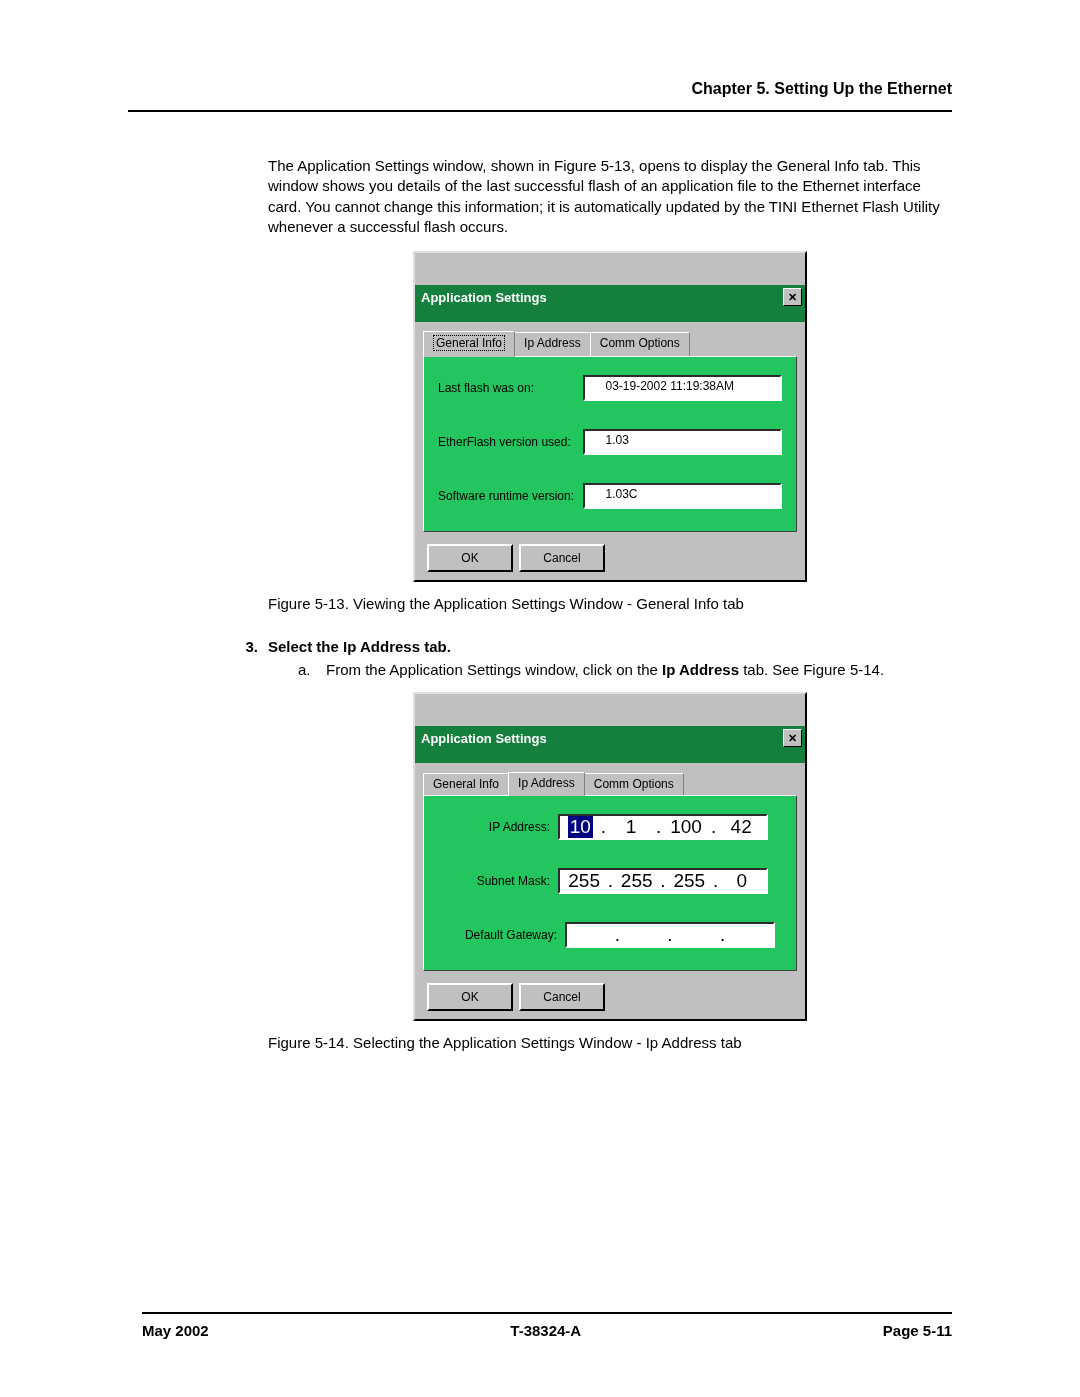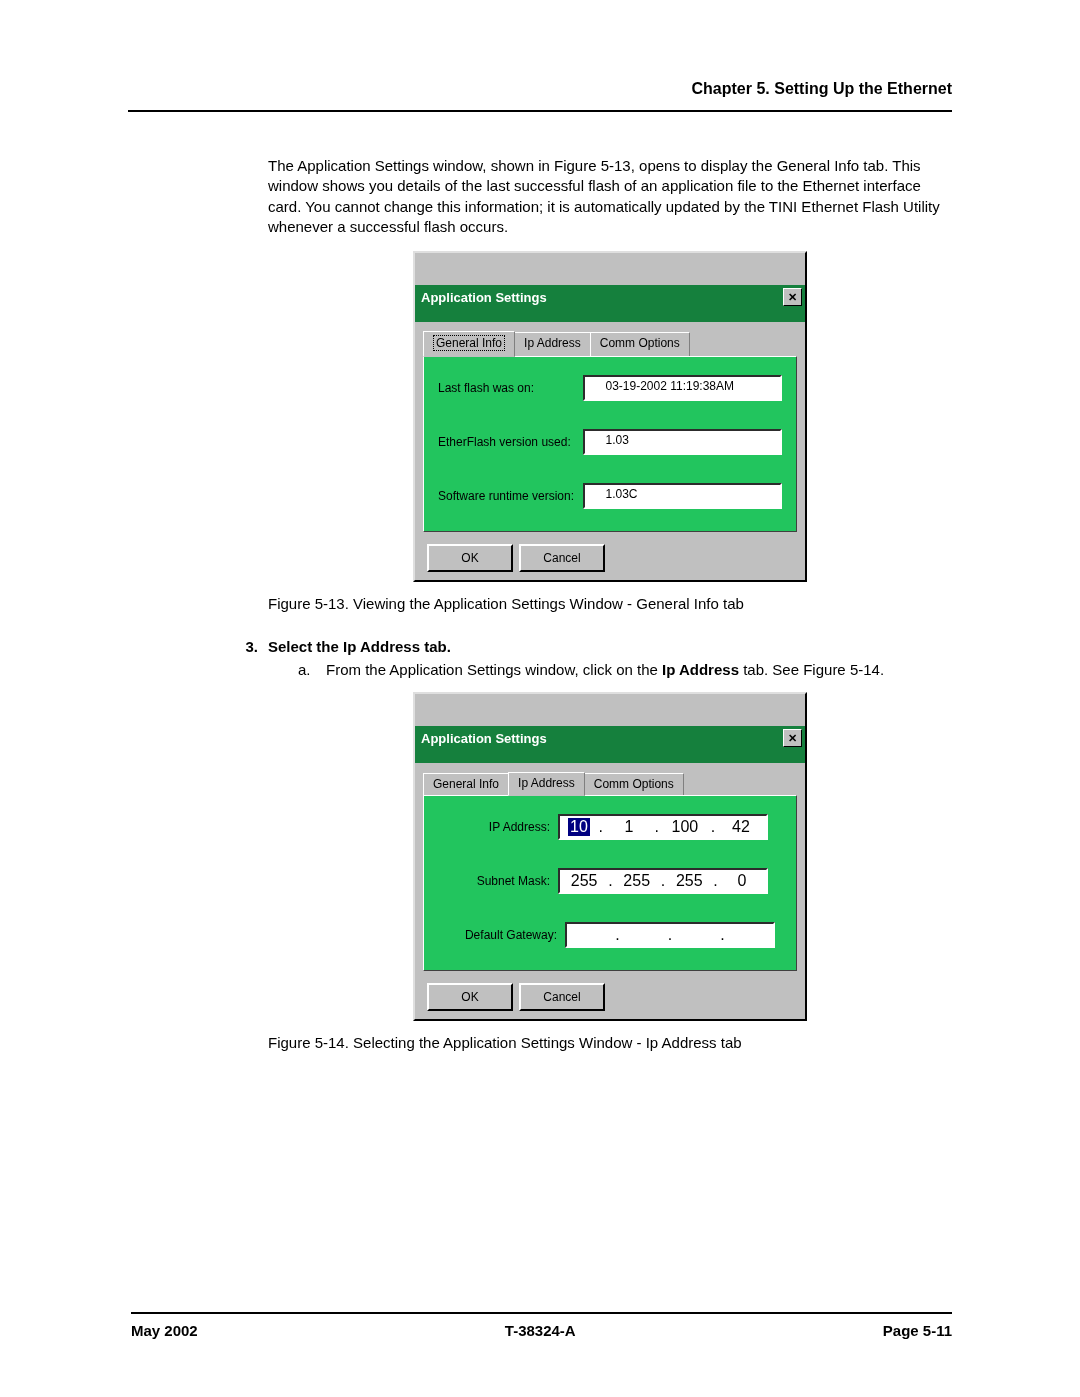--- a/index.html
+++ b/index.html
@@ -63,21 +63,21 @@
     display: flex;
     gap: 12px;
     margin-left: 170px;
     margin-bottom: 14px;
   }
   .sub-letter {
     width: 16px;
   }
   .footer {
     position: absolute;
-    left: 131px;
+    left: 142px;
     right: 128px;
     bottom: 58px;
   }
   .footer .line {
     border-top: 2px solid #000;
     margin-bottom: 8px;
   }
   .footer-row {
     display: flex;
     justify-content: space-between;
@@ -201,21 +201,21 @@
     border-left-color: #808080;
     border-right-color: #fff;
     border-bottom-color: #fff;
     padding: 2px 4px;
     width: 198px;
     height: 18px;
     box-sizing: content-box;
     display: flex;
     align-items: center;
     justify-content: space-around;
-    font-size: 16px;
+    font-size: 19px;
     font-family: Arial;
   }
   .oct {
     width: 34px;
     text-align: center;
   }
   .oct.sel {
     background: #000080;
     color: #fff;
     padding: 0 2px;

